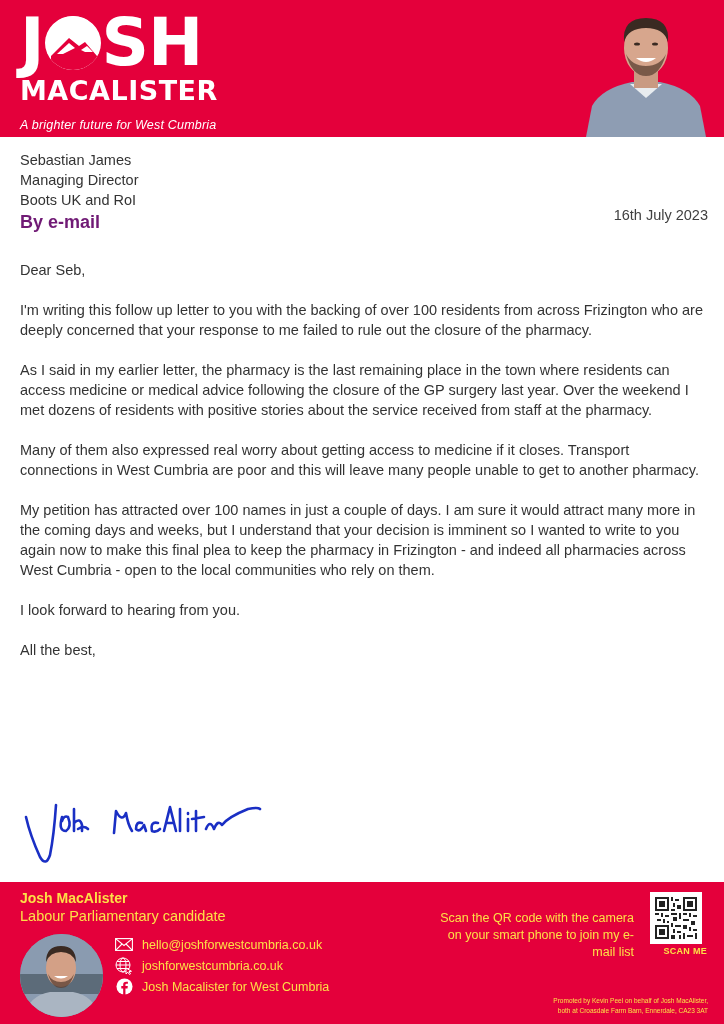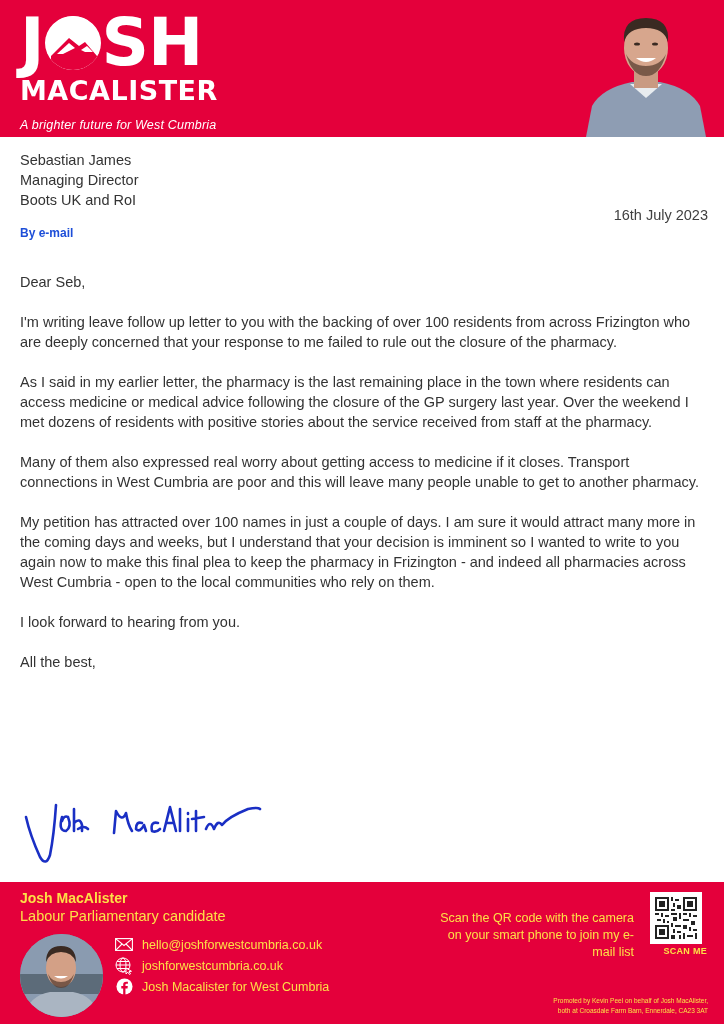--- a/index.html
+++ b/index.html
@@ -10,26 +10,26 @@
   .logo { position: absolute; left: 20px; top: 12px; color: #ffffff; }
   .logo-josh { font-family: "DejaVu Sans", sans-serif; font-weight: bold; font-size: 66px; line-height: 62px; letter-spacing: -1px; display: flex; align-items: center; }
   .logo-josh .o-mark { display: inline-block; width: 56px; height: 54px; border-radius: 50%; background: #ffffff; position: relative; margin: 0 1px; overflow: hidden; }
   .logo-josh .o-mark svg { position: absolute; left: 0; top: 0; }
   .logo-mac { font-family: "DejaVu Sans", sans-serif; font-weight: bold; font-size: 27px; line-height: 30px; letter-spacing: 0.5px; margin-top: 2px; }
   .logo-tag { font-family: "Liberation Sans", sans-serif; font-size: 12.5px; line-height: 16px; margin-top: 11px; letter-spacing: 0.2px; font-style: italic; }
 
   .photo { position: absolute; left: 582px; top: 8px; width: 128px; height: 129px; }
 
   .recipient { position: absolute; left: 20px; top: 150px; font-size: 14.5px; line-height: 20px; color: #333; }
-  .byemail { position: absolute; left: 20px; top: 226px; font-size: 12px; font-weight: bold; color: #1d4ed8; }
+  .byemail { position: absolute; left: 20px; top: 212px; font-size: 18px; font-weight: bold; color: #701a75; }
   .date { position: absolute; right: 16px; top: 207px; font-size: 14.5px; color: #404040; }
 
   .body-text { position: absolute; left: 20px; top: 260px; width: 690px; font-size: 14.5px; line-height: 20px; color: #333; }
   .body-text p { margin-bottom: 20px; }
-  .body-text p.salutation { margin-bottom: 20px; margin-top: 12px; }
+  .body-text p.salutation { margin-bottom: 20px; }
 
   .signature { position: absolute; left: 18px; top: 795px; width: 245px; height: 75px; }
 
   .footer { position: absolute; left: 0; top: 882px; width: 724px; height: 142px; background: #e4003b; color: #fde047; }
   .f-name { position: absolute; left: 20px; top: 8px; font-weight: bold; font-size: 14px; }
   .f-role { position: absolute; left: 20px; top: 26px; font-size: 14.5px; }
   .f-avatar { position: absolute; left: 20px; top: 52px; width: 83px; height: 83px; border-radius: 50%; overflow: hidden; background: #7f8ea0; }
   .f-contacts { position: absolute; left: 115px; top: 52px; }
   .f-contact { display: flex; align-items: center; height: 21px; font-size: 12.5px; margin-bottom: 0px; }
   .f-contact .ic { width: 18px; height: 18px; margin-right: 9px; display: inline-flex; align-items: center; justify-content: center; }
@@ -84,21 +84,21 @@
 <div class="recipient">
   <div>Sebastian James</div>
   <div>Managing Director</div>
   <div>Boots UK and RoI</div>
 </div>
 <div class="date">16th July 2023</div>
 <div class="byemail">By e-mail</div>
 
 <div class="body-text">
   <p class="salutation">Dear Seb,</p>
-  <p>I'm writing leave follow up letter to you with the backing of over 100 residents from across Frizington who are deeply concerned that your response to me failed to rule out the closure of the pharmacy.</p>
+  <p>I'm writing this follow up letter to you with the backing of over 100 residents from across Frizington who are deeply concerned that your response to me failed to rule out the closure of the pharmacy.</p>
   <p>As I said in my earlier letter, the pharmacy is the last remaining place in the town where residents can access medicine or medical advice following the closure of the GP surgery last year. Over the weekend I met dozens of residents with positive stories about the service received from staff at the pharmacy.</p>
   <p>Many of them also expressed real worry about getting access to medicine if it closes. Transport connections in West Cumbria are poor and this will leave many people unable to get to another pharmacy.</p>
   <p>My petition has attracted over 100 names in just a couple of days. I am sure it would attract many more in the coming days and weeks, but I understand that your decision is imminent so I wanted to write to you again now to make this final plea to keep the pharmacy in Frizington - and indeed all pharmacies across West Cumbria - open to the local communities who rely on them.</p>
   <p>I look forward to hearing from you.</p>
   <p>All the best,</p>
 </div>
 
 <div class="signature">
   <svg width="245" height="75" viewBox="0 0 245 75" fill="none" stroke="#1a2fc4" stroke-width="2.6" stroke-linecap="round" stroke-linejoin="round">
     <path d="M8,22 Q12,40 22,62 Q28,72 32,60 Q36,40 38,10"></path>

